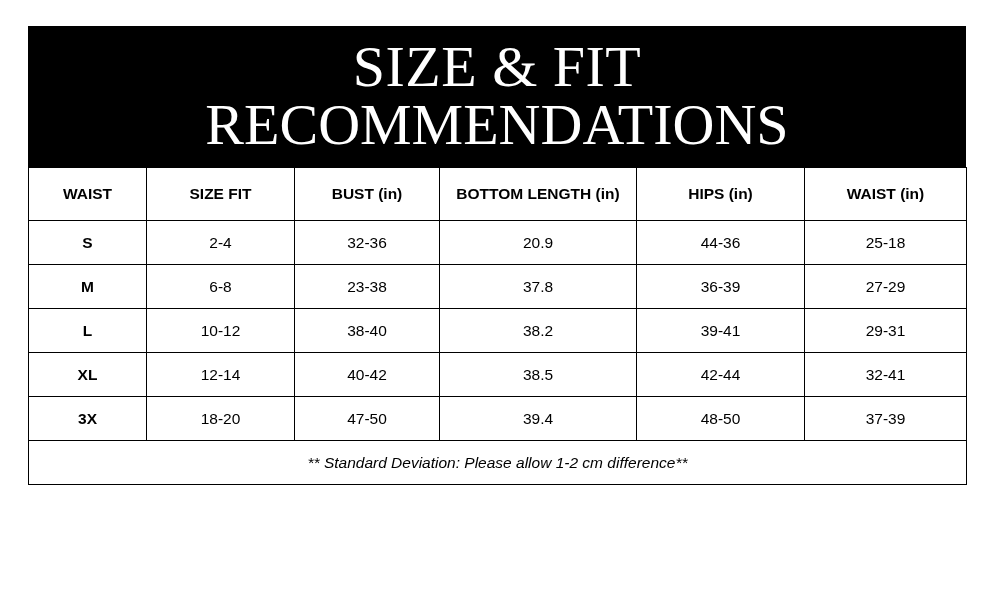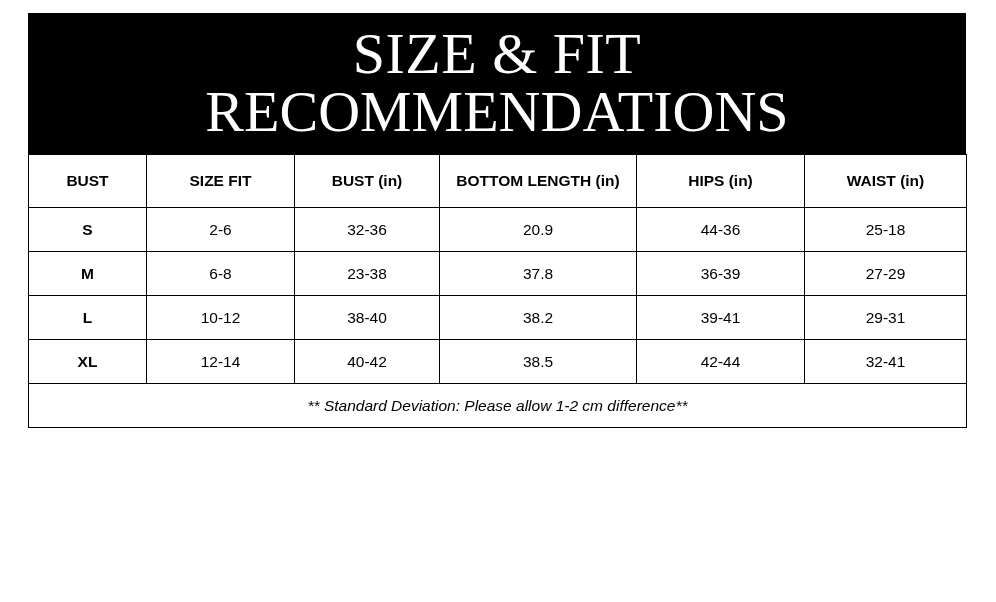--- a/index.html
+++ b/index.html
@@ -15,21 +15,21 @@
   }
   .page {
     position: relative;
     width: 996px;
     height: 602px;
     background: #ffffff;
   }
   .chart-wrap {
     position: absolute;
     left: 28px;
-    top: 13px;
+    top: 26px;
     width: 938px;
     height: 550px;
     background: #ffffff;
   }
   
   .banner {
     background: #000000;
     color: #ffffff;
     text-align: center;
     font-family: "Liberation Serif", serif;
@@ -109,32 +109,32 @@
       <colgroup>
         <col class="col-size">
         <col class="col-fit">
         <col class="col-bust">
         <col class="col-bottom">
         <col class="col-hips">
         <col class="col-waist">
       </colgroup>
       <thead>
         <tr>
-          <th>BUST</th>
+          <th>WAIST</th>
           <th>SIZE FIT</th>
           <th>BUST (in)</th>
           <th>BOTTOM LENGTH (in)</th>
           <th>HIPS (in)</th>
           <th>WAIST (in)</th>
         </tr>
       </thead>
       <tbody>
         <tr>
           <td class="size-cell">S</td>
-          <td>2-6</td>
+          <td>2-4</td>
           <td>32-36</td>
           <td>20.9</td>
           <td>44-36</td>
           <td>25-18</td>
         </tr>
         <tr>
           <td class="size-cell">M</td>
           <td>6-8</td>
           <td>23-38</td>
           <td>37.8</td>
@@ -150,20 +150,28 @@
           <td>29-31</td>
         </tr>
         <tr>
           <td class="size-cell">XL</td>
           <td>12-14</td>
           <td>40-42</td>
           <td>38.5</td>
           <td>42-44</td>
           <td>32-41</td>
         </tr>
+        <tr>
+          <td class="size-cell">3X</td>
+          <td>18-20</td>
+          <td>47-50</td>
+          <td>39.4</td>
+          <td>48-50</td>
+          <td>37-39</td>
+        </tr>
         <tr class="note-row">
           <td colspan="6">** Standard Deviation: Please allow 1-2 cm difference**</td>
         </tr>
       </tbody>
     </table>
 
   </div>
 </div>
 
 </body></html>

